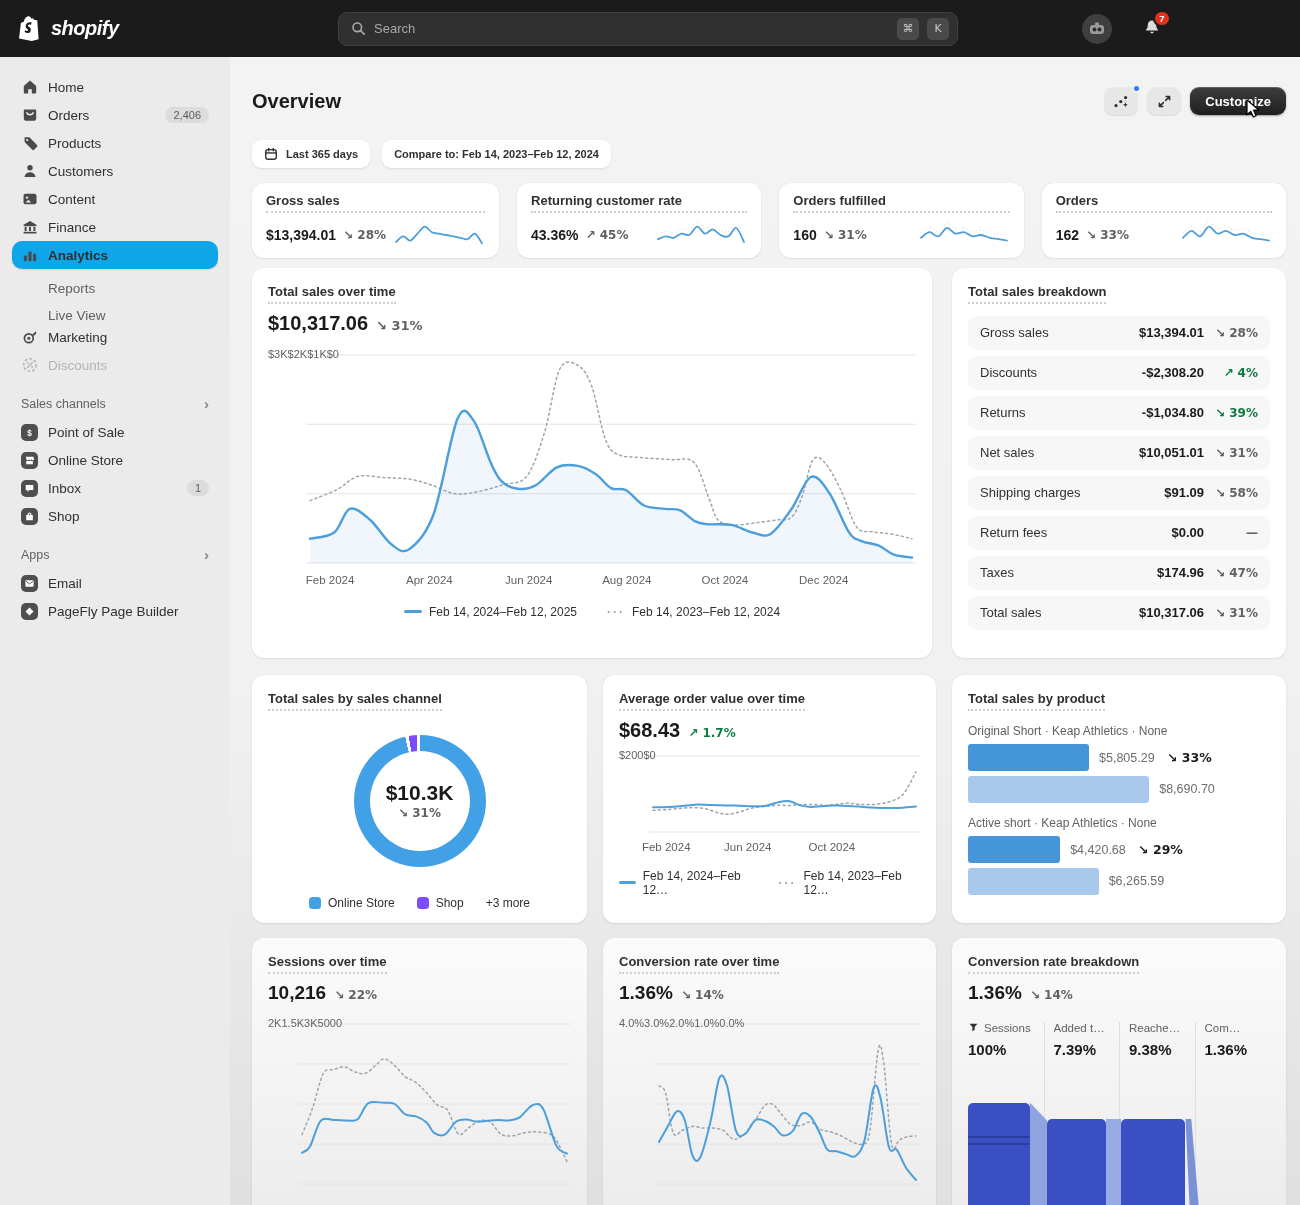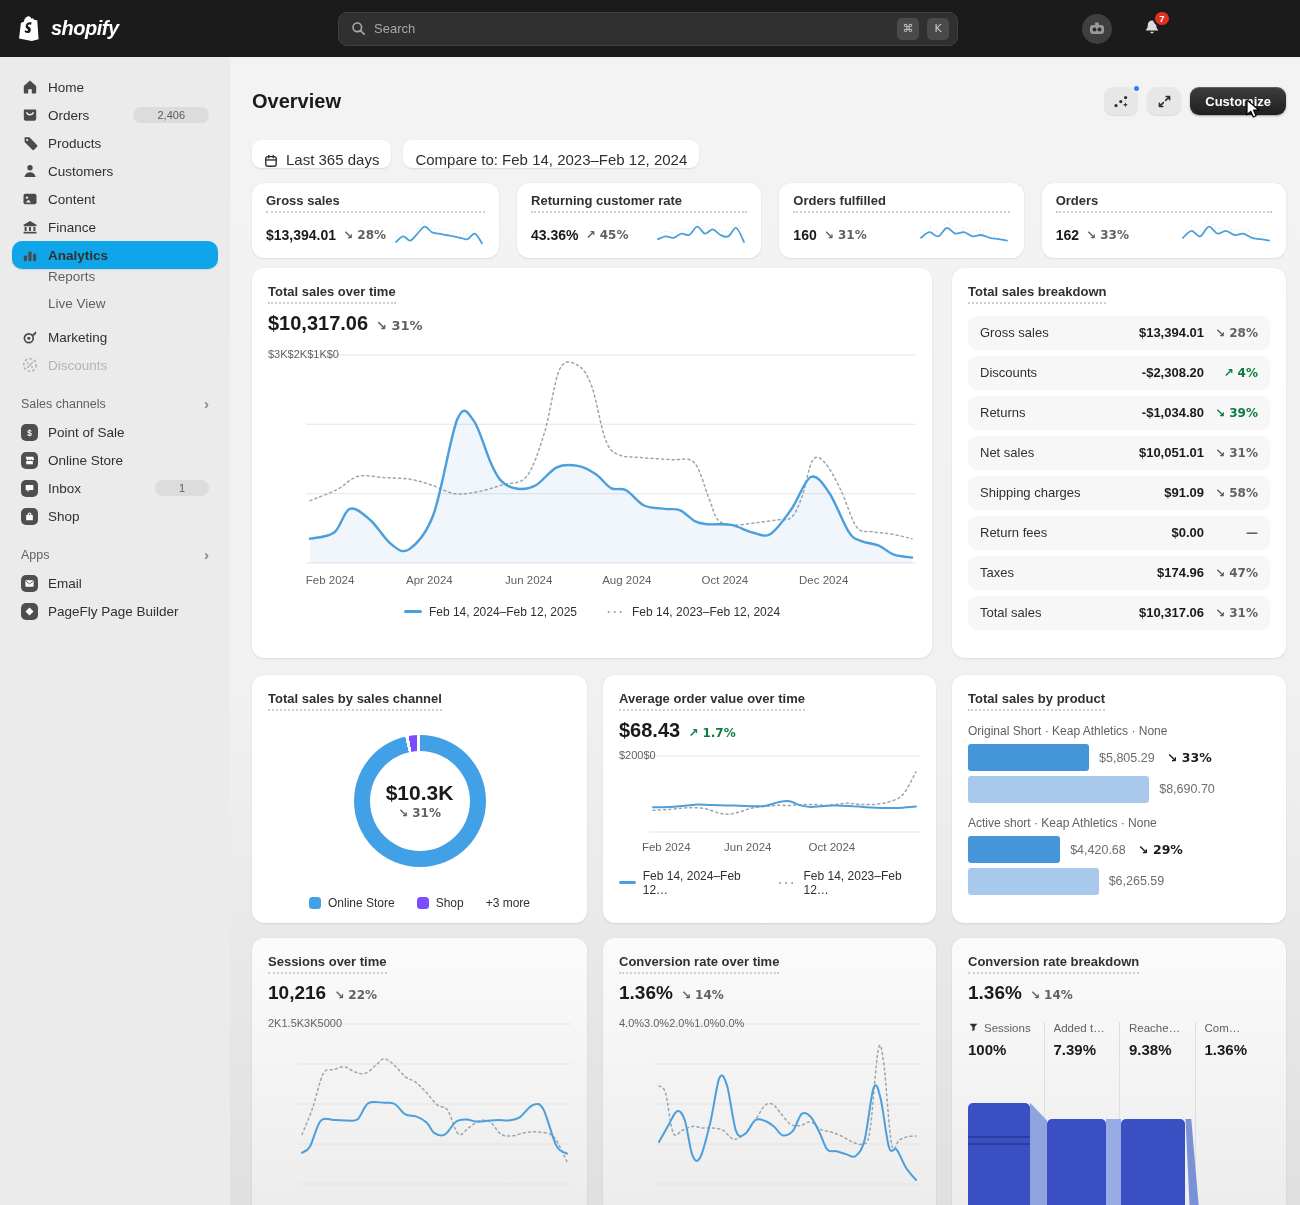--- a/index.html
+++ b/index.html
@@ -17,35 +17,35 @@
 .avatar{width:30px;height:30px;border-radius:50%;background:#3f3f3f;display:flex;align-items:center;justify-content:center;overflow:hidden}
 .bell{position:relative;display:flex}
 .badge-red{position:absolute;top:-8px;right:-9px;background:#e0321c;color:#fff;font-size:9.5px;font-weight:700;border-radius:9px;padding:1px 4.5px;border:2px solid #1b1b1b}
 
 .frame{display:flex;height:1148px}
 .sidebar{width:230px;background:#ebebeb;padding:16px 12px 0 12px;font-size:13.5px;color:#303030;flex-shrink:0}
 .nav-item{display:flex;align-items:center;gap:10px;height:28px;padding:0 9px;border-radius:10px;cursor:pointer}
 .nav-item .nicon{width:17px;display:flex;justify-content:center;color:#4a4a4a}
 .nav-item.active{background:#0ea5e9;font-weight:700;box-shadow:0 1px 2px rgba(0,0,0,.1)}
 .nav-item.disabled{color:#b3b3b3}.nav-item.disabled .nicon{color:#b3b3b3}
-.nav-badge{margin-left:auto;background:#dcdcdc;border-radius:8px;font-size:11px;color:#5c5c5c;padding:2px 24px}
-.nav-sub{padding-left:36px;color:#616161;height:27px;display:flex;align-items:flex-start;border-radius:10px;cursor:pointer}
+.nav-badge{margin-left:auto;background:#dcdcdc;border-radius:8px;font-size:11px;color:#5c5c5c;padding:2px 8px}
+.nav-sub{padding-left:36px;color:#616161;height:27px;display:flex;align-items:flex-end;border-radius:10px;cursor:pointer}
 .nav-section{display:flex;align-items:center;justify-content:space-between;color:#616161;font-size:12.5px;margin:16px 9px 6px 9px;cursor:pointer}
 .chev{color:#8a8a8a;font-size:15px;font-weight:700}
 .chan-icon{width:17px;height:17px;background:#4f4f4f;border-radius:5px;display:flex;align-items:center;justify-content:center;flex-shrink:0}
 
 .main{flex:1;background:linear-gradient(180deg,#f3f3f3 0%,#f1f1f1 55%,#e0e0e0 100%);padding:0 14px 0 22px;overflow:hidden}
 .page-header{margin-top:30px;display:flex;align-items:center}
 .page-title{font-size:20px;font-weight:700;color:#1a1a1a}
 .header-actions{margin-left:auto;display:flex;gap:9px;align-items:center}
 .icon-btn{width:34px;height:28px;background:#e7e7e7;border:none;border-radius:9px;display:flex;align-items:center;justify-content:center;position:relative;box-shadow:0 1px 1px rgba(0,0,0,.1);cursor:pointer}
 .blue-dot{position:absolute;top:-3px;right:-3px;width:9px;height:9px;border-radius:50%;background:#2e7cf6;border:2px solid #f1f1f1}
 .customize-btn{height:28px;padding:0 15px;background:linear-gradient(180deg,#3d3d3d,#1f1f1f);color:#fff;border:none;border-radius:9px;font-size:13px;font-weight:600;box-shadow:inset 0 1px 0 rgba(255,255,255,.18),0 1px 2px rgba(0,0,0,.35);cursor:pointer}
 .filters{margin-top:25px;display:flex;gap:12px}
-.pill{height:28px;background:#fff;border-radius:9px;display:flex;align-items:flex-end;gap:8px;padding:0 12px;font-size:15px;font-weight:400;color:#303030;box-shadow:0 1px 2px rgba(0,0,0,.1);cursor:pointer}
+.pill{height:28px;background:#fff;border-radius:9px;display:flex;align-items:center;gap:8px;padding:0 12px;font-size:11px;font-weight:700;color:#303030;box-shadow:0 1px 2px rgba(0,0,0,.1);cursor:pointer}
 
 .card{background:#fff;border-radius:12px;box-shadow:0 1px 2px rgba(0,0,0,.08),0 0 1px rgba(0,0,0,.1);padding:14px 16px;position:relative}
 .card-title{font-size:13px;font-weight:700;color:#303030;border-bottom:2px dotted #cfcfcf;display:inline-block;padding-bottom:2.5px;cursor:pointer}
 .delta{font-size:12px;color:#616161;font-weight:600;font-family:"DejaVu Sans","Liberation Sans",sans-serif;white-space:nowrap}
 .delta.green{color:#0e7c42}
 .kpi-row{margin-top:15px;display:grid;grid-template-columns:repeat(4,1fr);gap:18px}
 .kpi-card{height:75px;padding:10px 14px;display:flex;flex-direction:column}
 .kpi-bottom{display:flex;align-items:center;margin-top:5px;gap:7px}
 .kpi-value{font-size:14px;font-weight:700;color:#1a1a1a}
 .kpi-spark{margin-left:auto}

